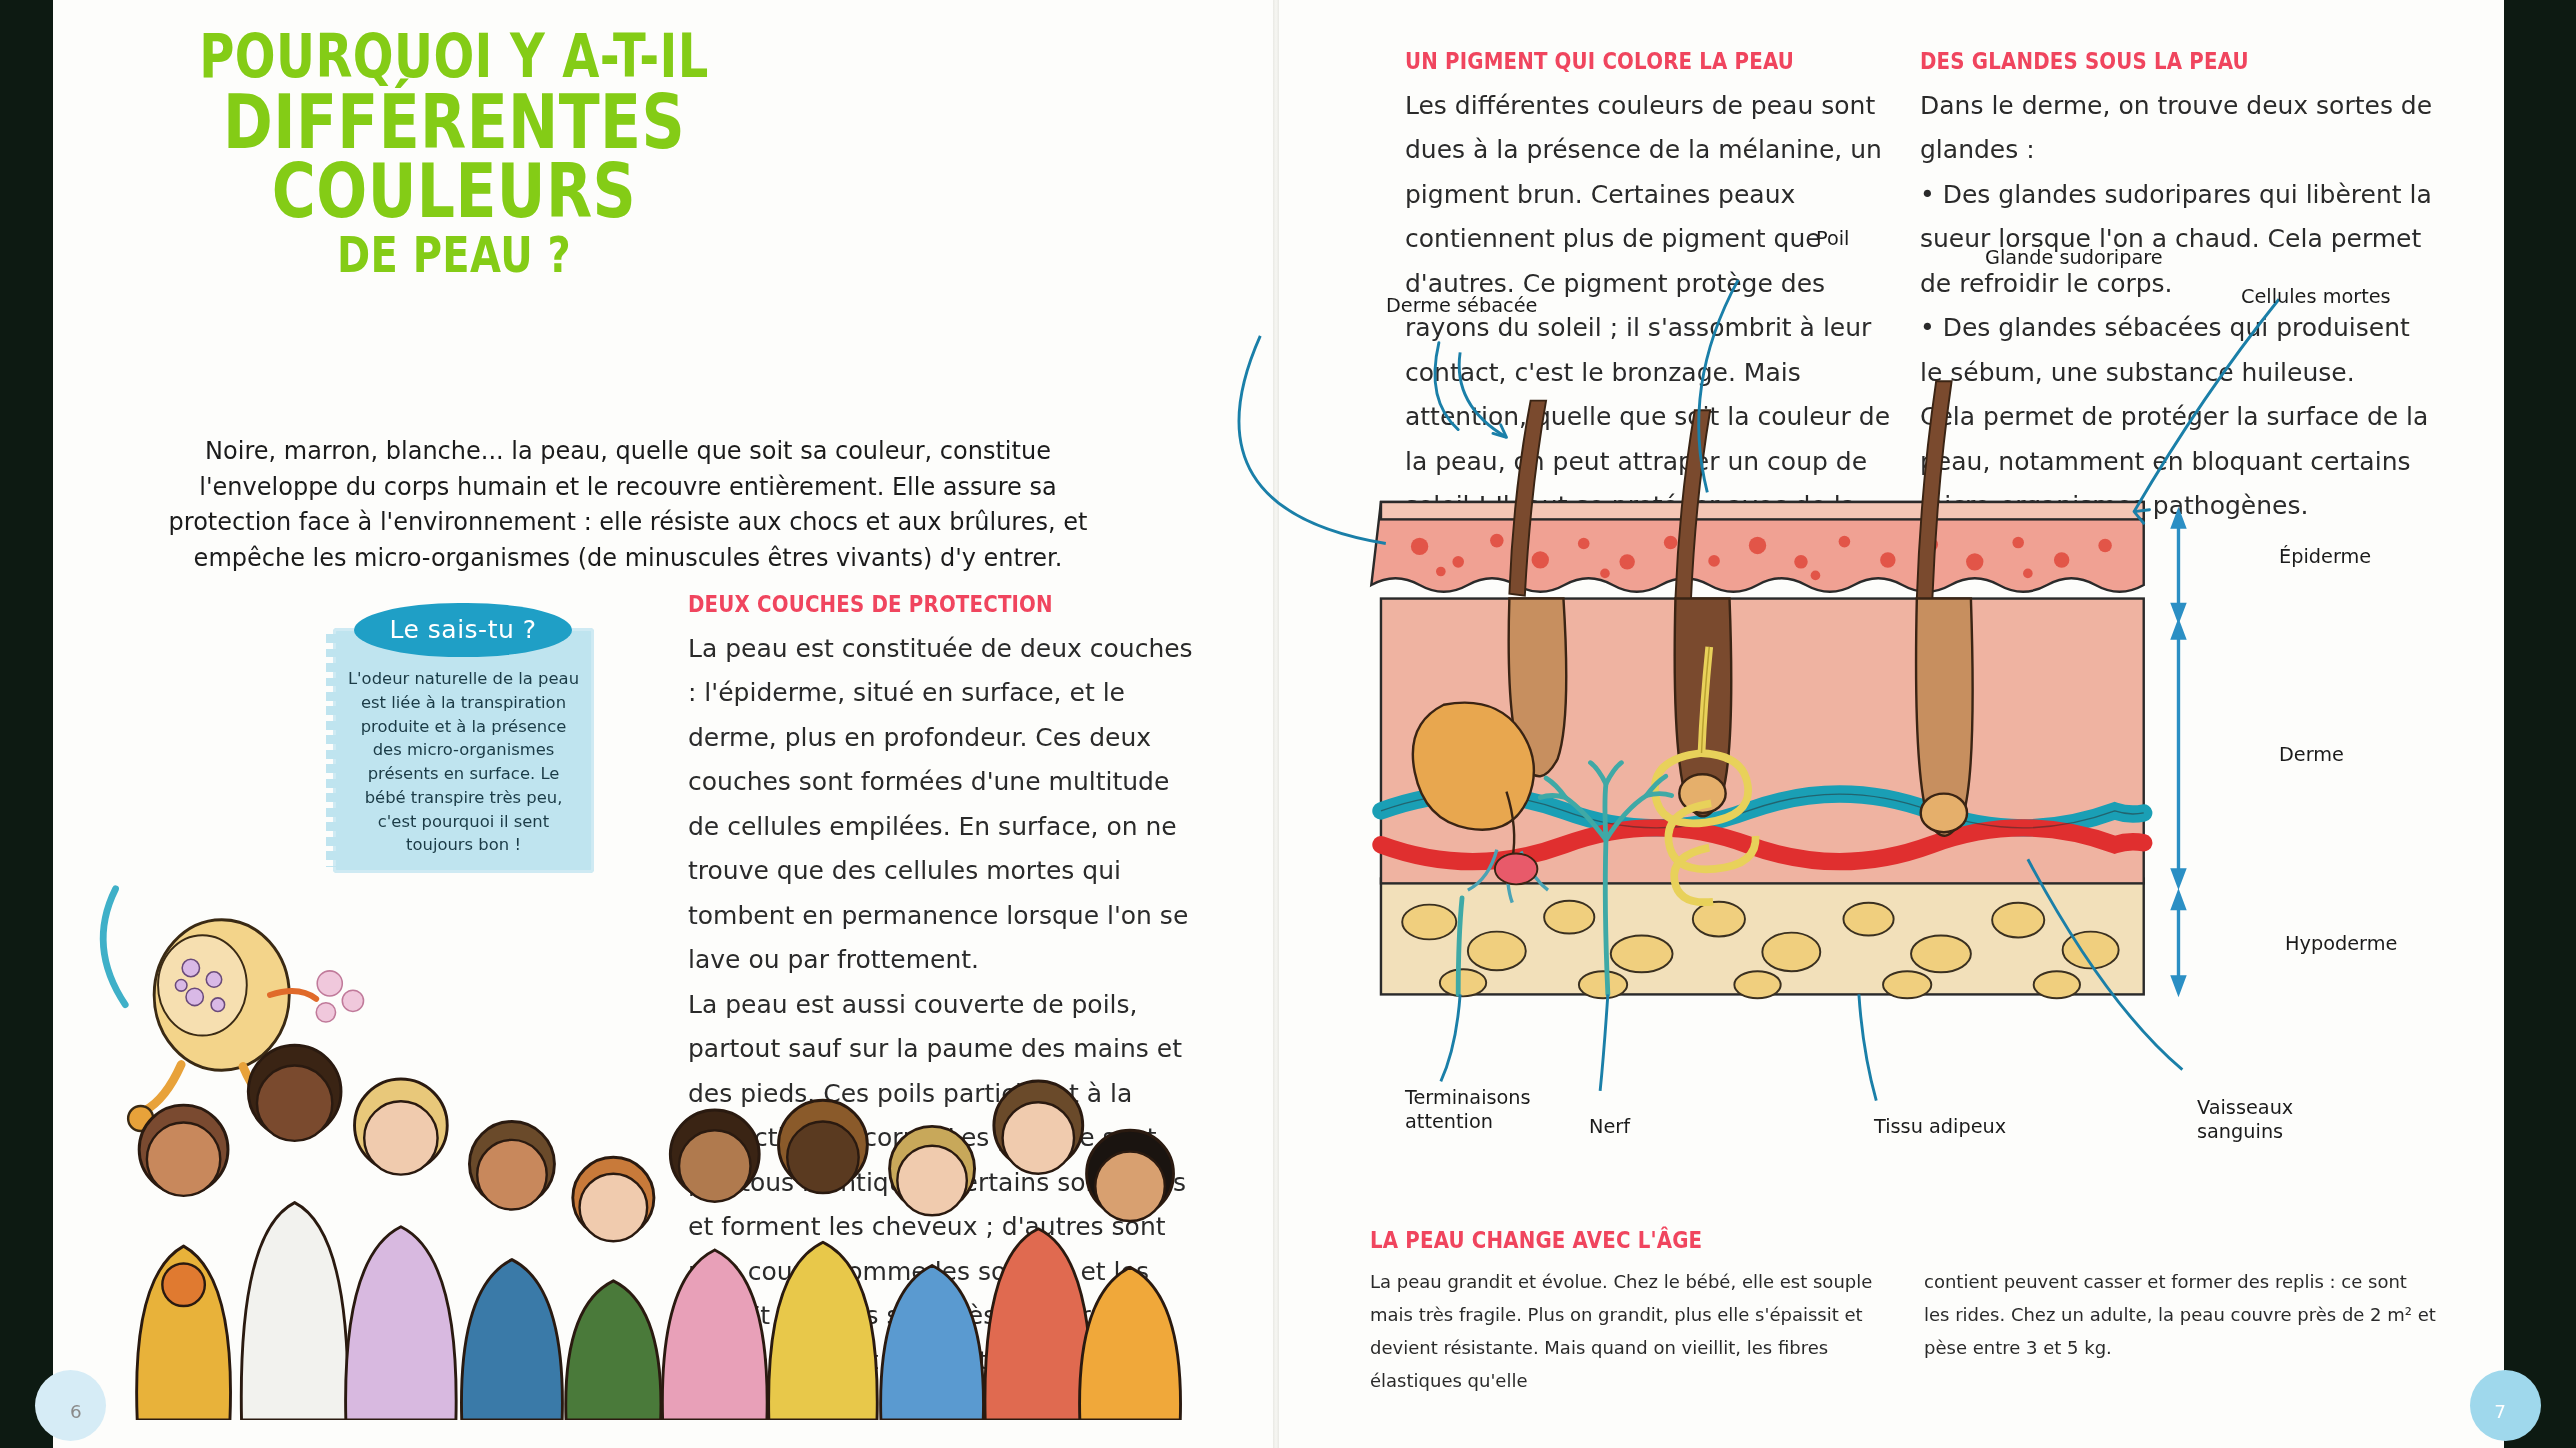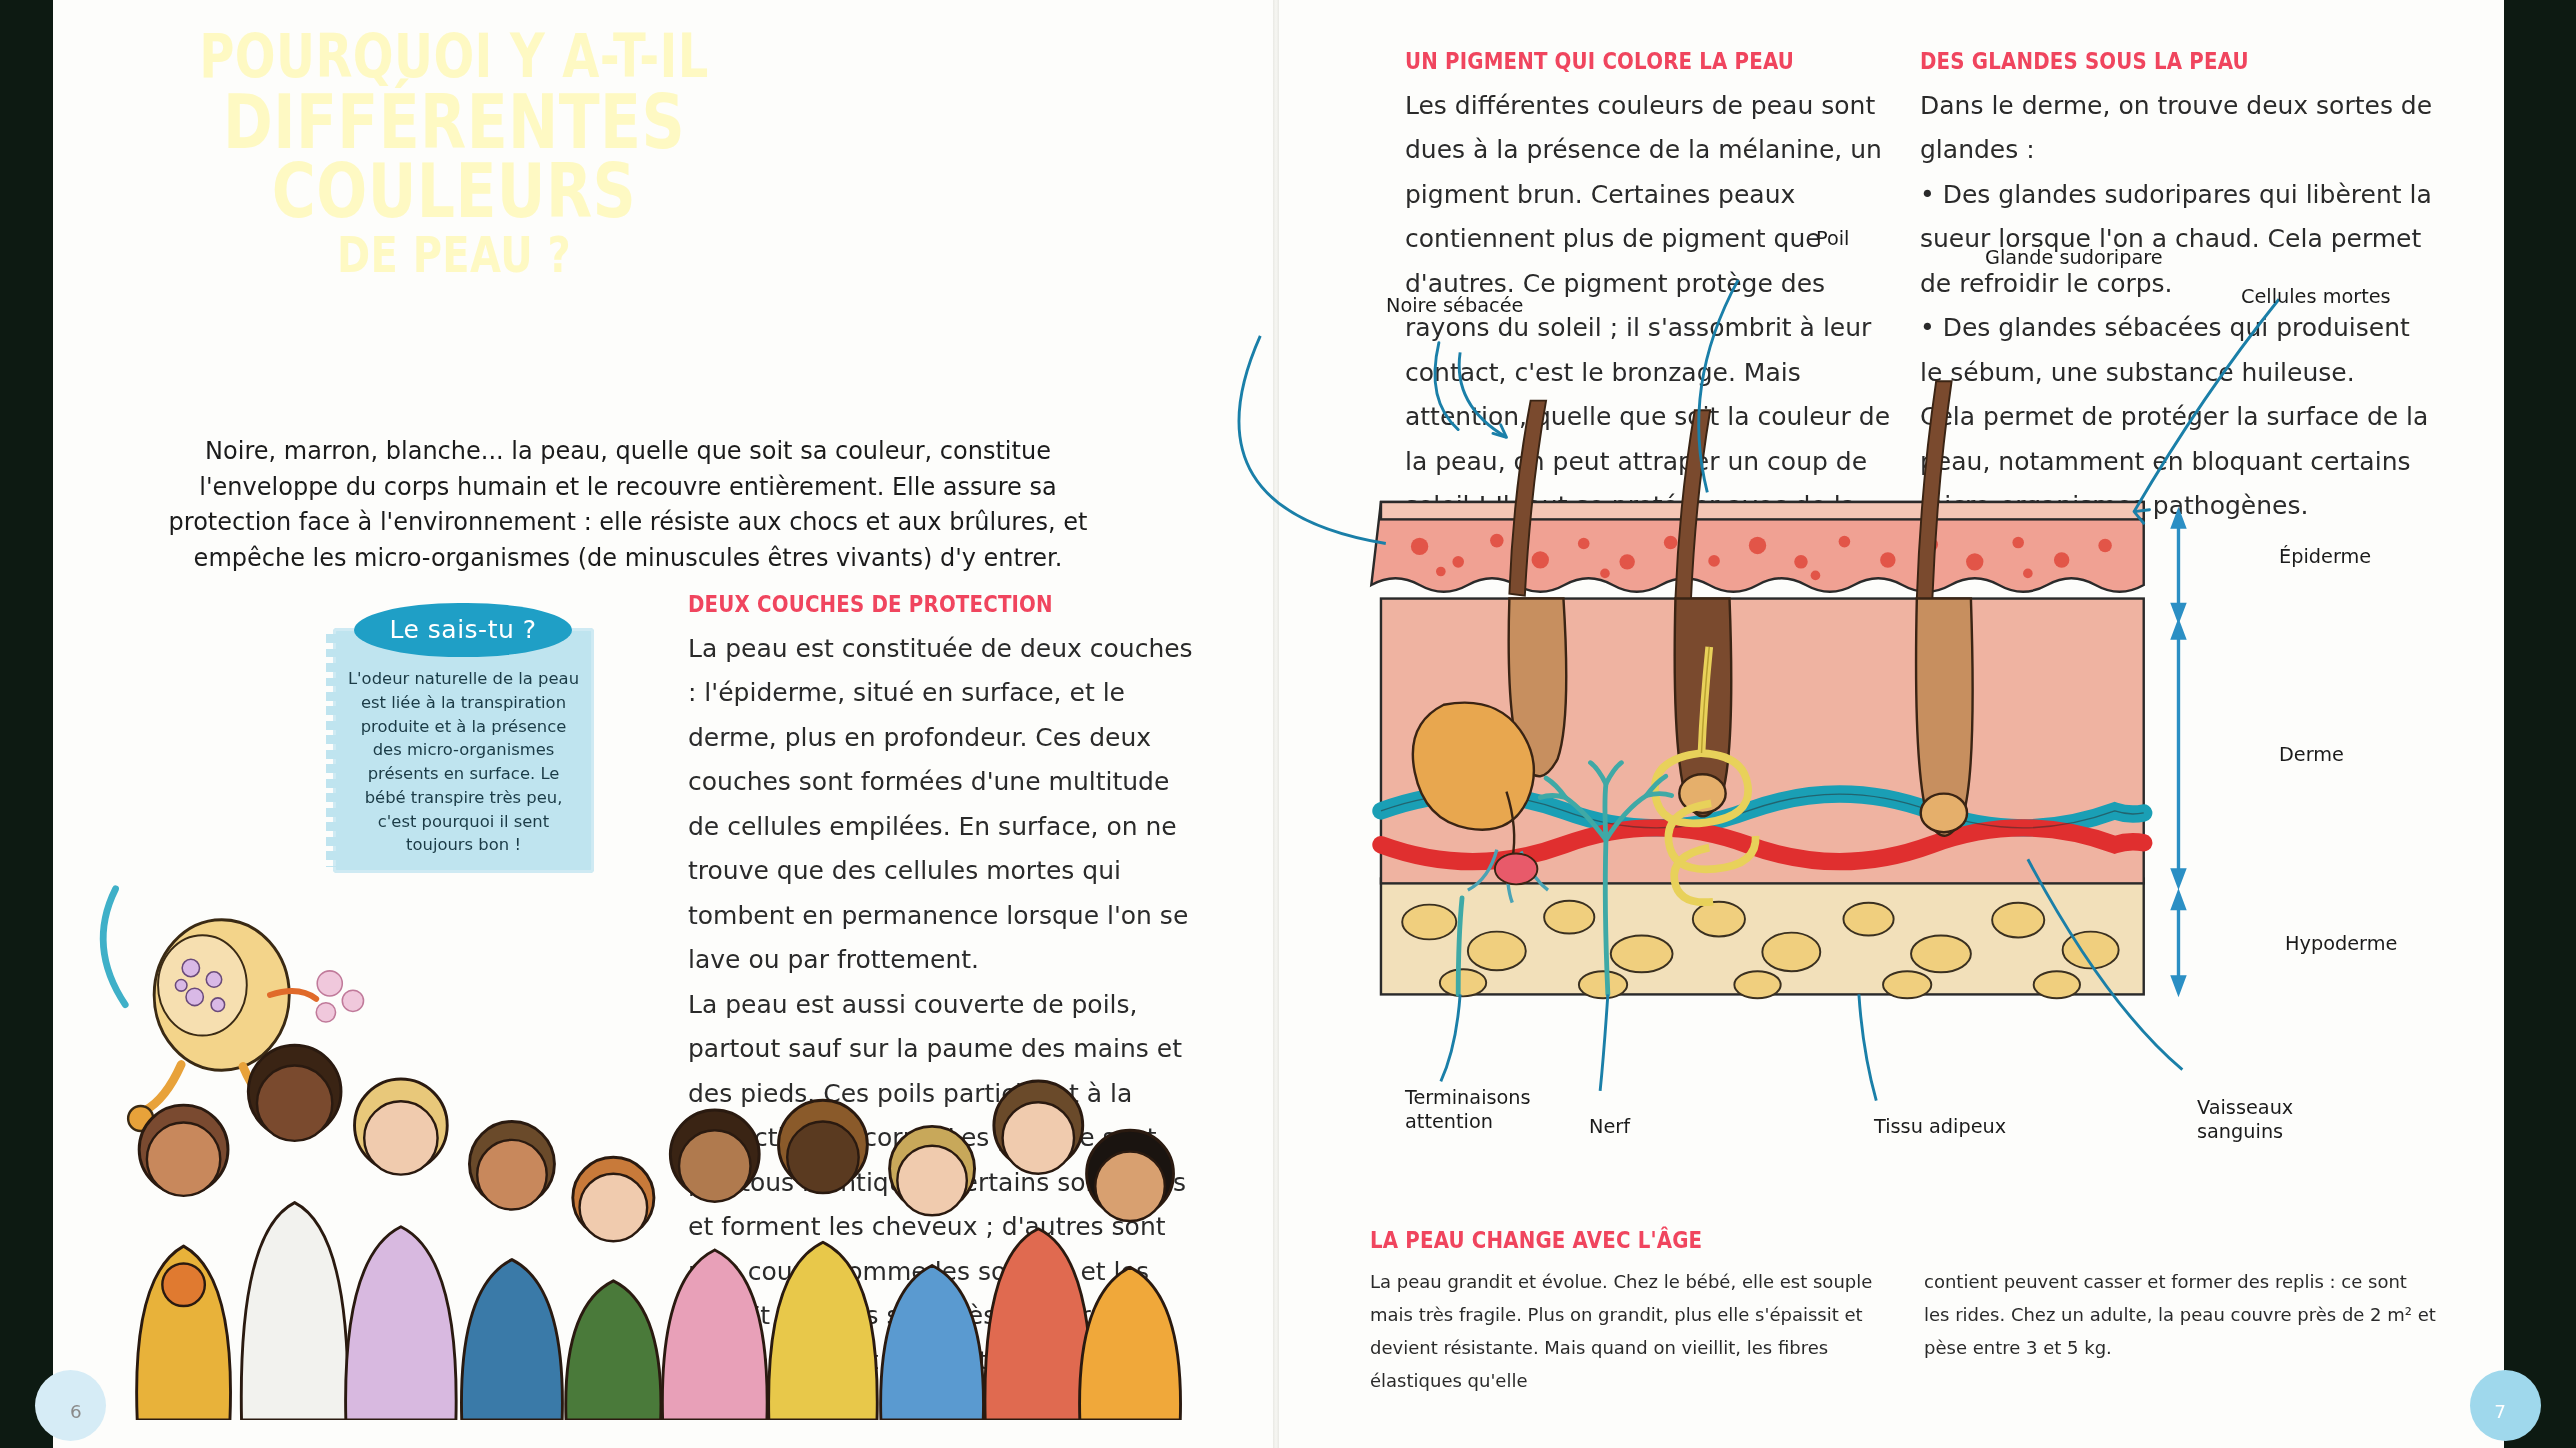--- a/index.html
+++ b/index.html
@@ -7,21 +7,21 @@
 
   .spread{position:relative;width:2576px;height:1449px;background:#0d1a12;}
   .page{position:absolute;top:0;height:1449px;background:#fdfdfb;}
   .page-left{left:53px;width:1222px;}
   .page-right{left:1275px;width:1229px;}
   .gutter{position:absolute;left:1273px;top:0;width:5.8px;height:1449px;
           background:linear-gradient(to right,#e9e9e4,#f7f7f3,#e9e9e4);}
 
   
   .title{position:absolute;left:116px;top:29px;width:676px;text-align:center;
-         color:#fef9c3;font-family:"DejaVu Sans",sans-serif;font-weight:bold;
+         color:#84cc16;font-family:"DejaVu Sans",sans-serif;font-weight:bold;
          line-height:.92;letter-spacing:0.5px;}
   .title .l1{display:block;font-size:60px;transform:scaleX(.80);transform-origin:center;}
   .title .l2{display:block;font-size:75px;transform:scaleX(.80);transform-origin:center;margin-top:3.9px;}
   .title .l3{display:block;font-size:50px;transform:scaleX(.80);transform-origin:center;margin-top:5.8px;}
 
   
   .intro{position:absolute;left:145px;top:410px;width:966px;text-align:center;
          font-family:"DejaVu Sans",sans-serif;font-size:24px;line-height:1.48;color:#1b1b1b;}
 
   
@@ -252,21 +252,21 @@
         <line x1="856" y1="285" x2="856" y2="537"></line>
         <polygon points="856,275 850,291 862,291"></polygon>
           <polygon points="856,547 850,531 862,531"></polygon>
         <line x1="856" y1="565" x2="856" y2="648"></line>
         <polygon points="856,555 850,571 862,571"></polygon>
           <polygon points="856,658 850,642 862,642"></polygon>
       </g>
     </svg>
 
     <div class="dlabel" style="left:464px;top:-130px;">Poil</div>
-    <div class="dlabel" style="left:34px;top:-63px;">Noire sébacée</div>
+    <div class="dlabel" style="left:34px;top:-63px;">Derme sébacée</div>
     <div class="dlabel" style="left:633px;top:-111px;">Glande sudoripare</div>
     <div class="dlabel" style="left:889px;top:-72px;">Cellules mortes</div>
     <div class="dlabel" style="left:927px;top:188px;">Épiderme</div>
     <div class="dlabel" style="left:927px;top:386px;">Derme</div>
     <div class="dlabel" style="left:927px;top:575px;margin-left:6px;">Hypoderme</div>
     <div class="dlabel" style="left:53px;top:729px;">Terminaisons
 attention</div>
     <div class="dlabel" style="left:237px;top:758px;">Nerf</div>
     <div class="dlabel" style="left:522px;top:758px;">Tissu adipeux</div>
     <div class="dlabel" style="left:845px;top:739px;">Vaisseaux

